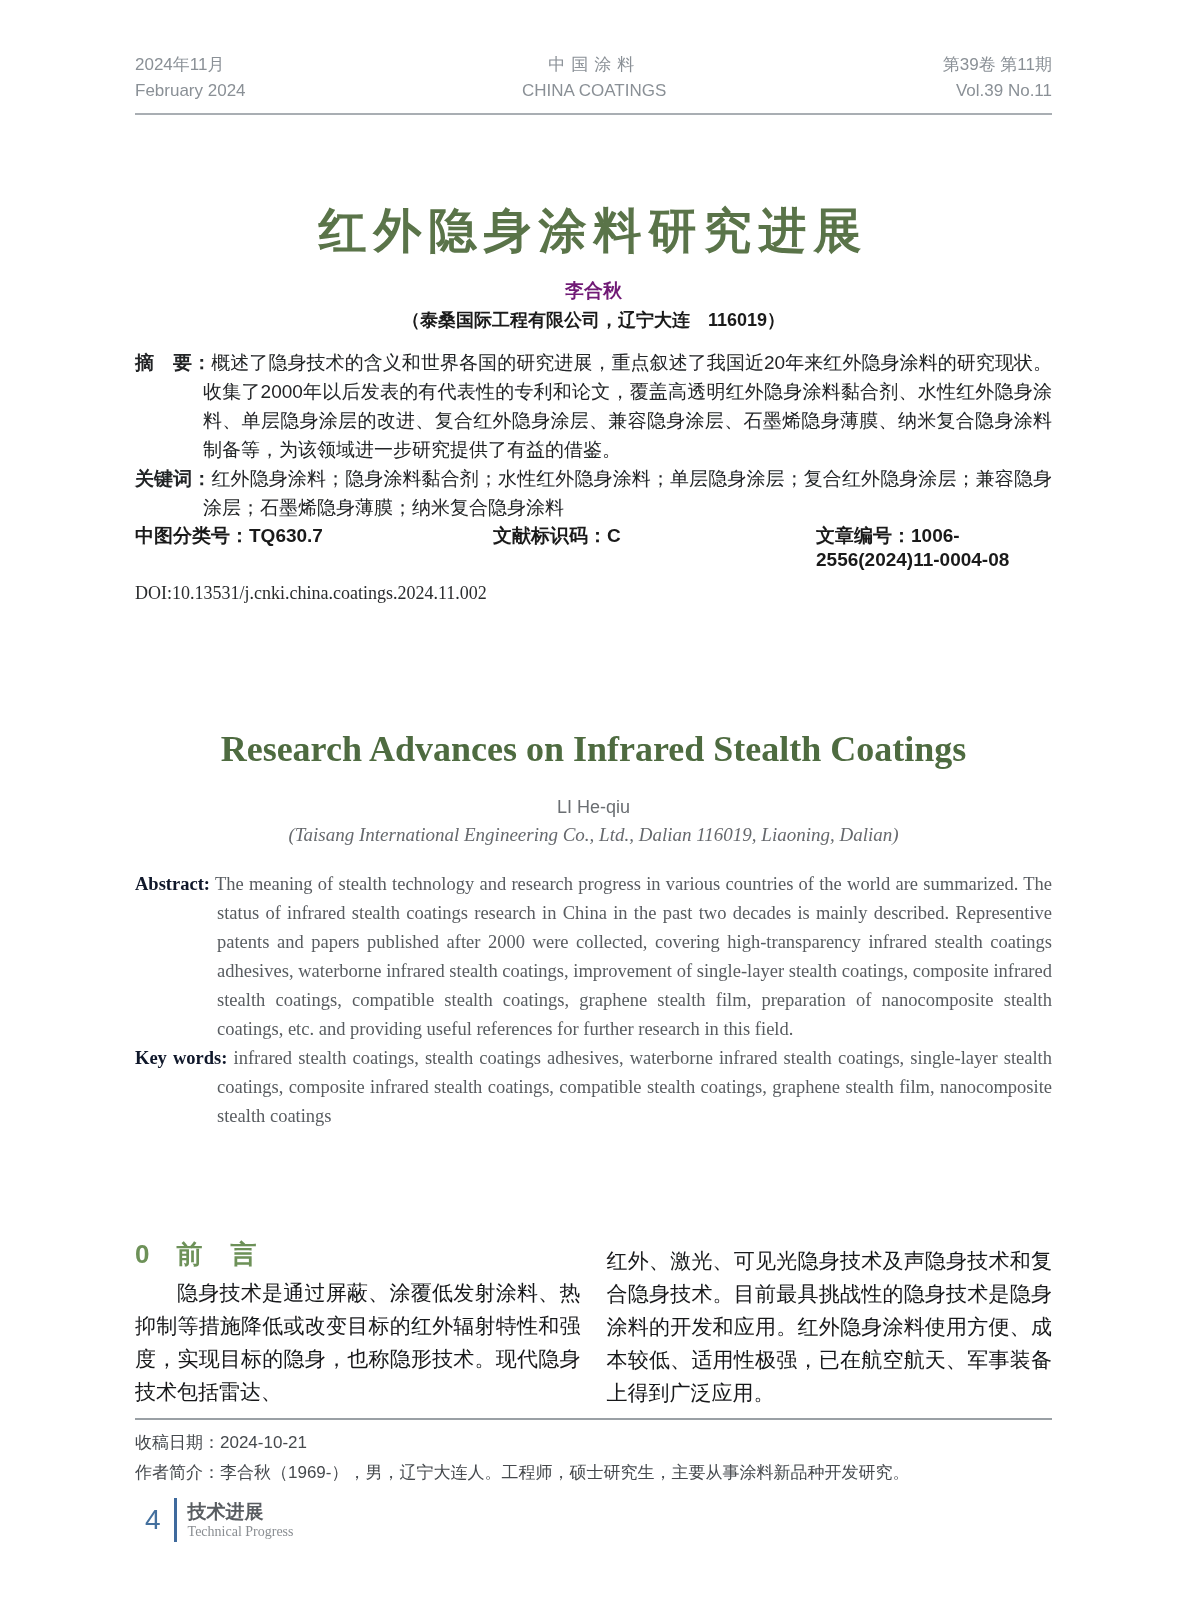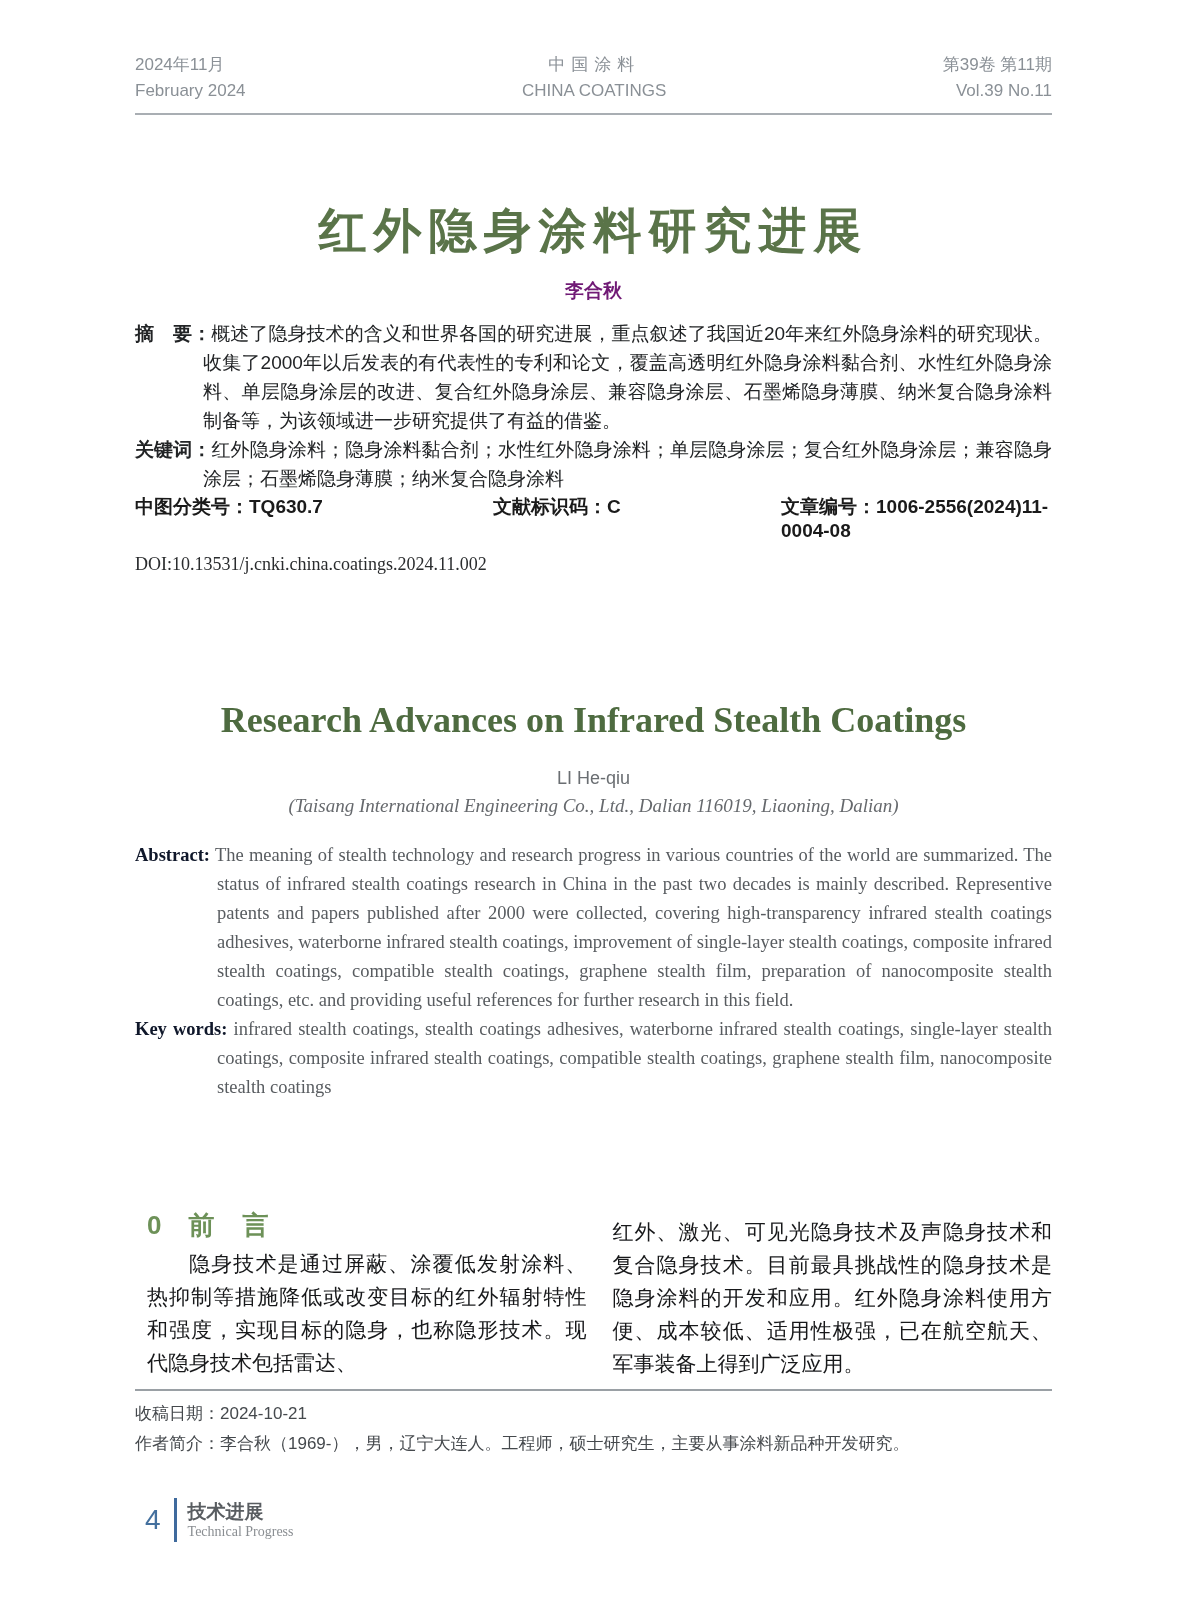--- a/index.html
+++ b/index.html
@@ -45,21 +45,21 @@
     text-align: justify;
     color: #222426;
     padding-left: 68px; text-indent: -68px;
   }
   .abstract-zh { margin-top: 16px; }
   .hang-zh .lbl { font-weight: bold; }
 
   .meta-row { margin-top: 2px; display: flex; font-size: 19px; font-weight: bold; line-height: 24px; color: #1a1a1a; }
   .meta-item-1 { width: 358px; }
   .meta-item-2 { width: 288px; }
-  .meta-item-3 { flex: 1; }
+  .meta-item-3 { flex: 1; margin-left: 35px; }
 
   .doi-line { margin-top: 10px; font-family: "Liberation Serif", "DejaVu Serif", serif; font-size: 18px; color: #2a2c2e; line-height: 22px; }
 
   
   .title-en {
     margin-top: 124px; text-align: center;
     font-family: "Liberation Serif", "DejaVu Serif", serif;
     font-size: 36px; font-weight: bold; color: #4e6b40; line-height: 42px;
   }
   .author-en { margin-top: 26px; text-align: center; font-size: 18px; color: #6a6e72; line-height: 22px; }
@@ -70,21 +70,21 @@
   .hang-en {
     font-family: "Liberation Serif", "DejaVu Serif", serif;
     font-size: 18.5px; line-height: 29px;
     text-align: justify; color: #585c60;
     padding-left: 82px; text-indent: -82px;
   }
   .abstract-en { margin-top: 24px; }
   .hang-en .lbl { font-weight: bold; color: #0f172a; }
 
   
-  .body-cols { margin-top: 106px; display: flex; gap: 26px; margin-left: 12px; }
+  .body-cols { margin-top: 106px; display: flex; gap: 26px; }
   .col { flex: 1; }
   .section-head {
     color: #6d9158; font-weight: bold;
     font-size: 26px; line-height: 34px;
     margin-bottom: 6px; letter-spacing: 1px;
   }
   .section-head .num { margin-right: 26px; }
   .body-par {
     font-family: "Liberation Serif", "DejaVu Serif", serif;
     font-size: 21px; line-height: 33px;
@@ -123,20 +123,21 @@
       <div class="en">CHINA COATINGS</div>
     </div>
     <div class="rh-col rh-right">
       <div class="zh">第39卷 第11期</div>
       <div class="en">Vol.39 No.11</div>
     </div>
   </div>
 
   <h1 class="title-zh">红外隐身涂料研究进展</h1>
   <div class="author-zh">李合秋</div>
+  <div class="affil-zh">（泰桑国际工程有限公司，辽宁大连　116019）</div>
 
   <p class="hang-zh abstract-zh"><span class="lbl">摘　要：</span><span>概述了隐身技术的含义和世界各国的研究进展，重点叙述了我国近20年来红外隐身涂料的研究现状。收集了2000年以后发表的有代表性的专利和论文，覆盖高透明红外隐身涂料黏合剂、水性红外隐身涂料、单层隐身涂层的改进、复合红外隐身涂层、兼容隐身涂层、石墨烯隐身薄膜、纳米复合隐身涂料制备等，为该领域进一步研究提供了有益的借鉴。</span></p>
 
   <p class="hang-zh"><span class="lbl">关键词：</span><span>红外隐身涂料；隐身涂料黏合剂；水性红外隐身涂料；单层隐身涂层；复合红外隐身涂层；兼容隐身涂层；石墨烯隐身薄膜；纳米复合隐身涂料</span></p>
 
   <div class="meta-row">
     <div class="meta-item-1"><span>中图分类号：</span><span>TQ630.7</span></div>
     <div class="meta-item-2"><span>文献标识码：</span><span>C</span></div>
     <div class="meta-item-3"><span>文章编号：</span><span>1006-2556(2024)11-0004-08</span></div>
   </div>

